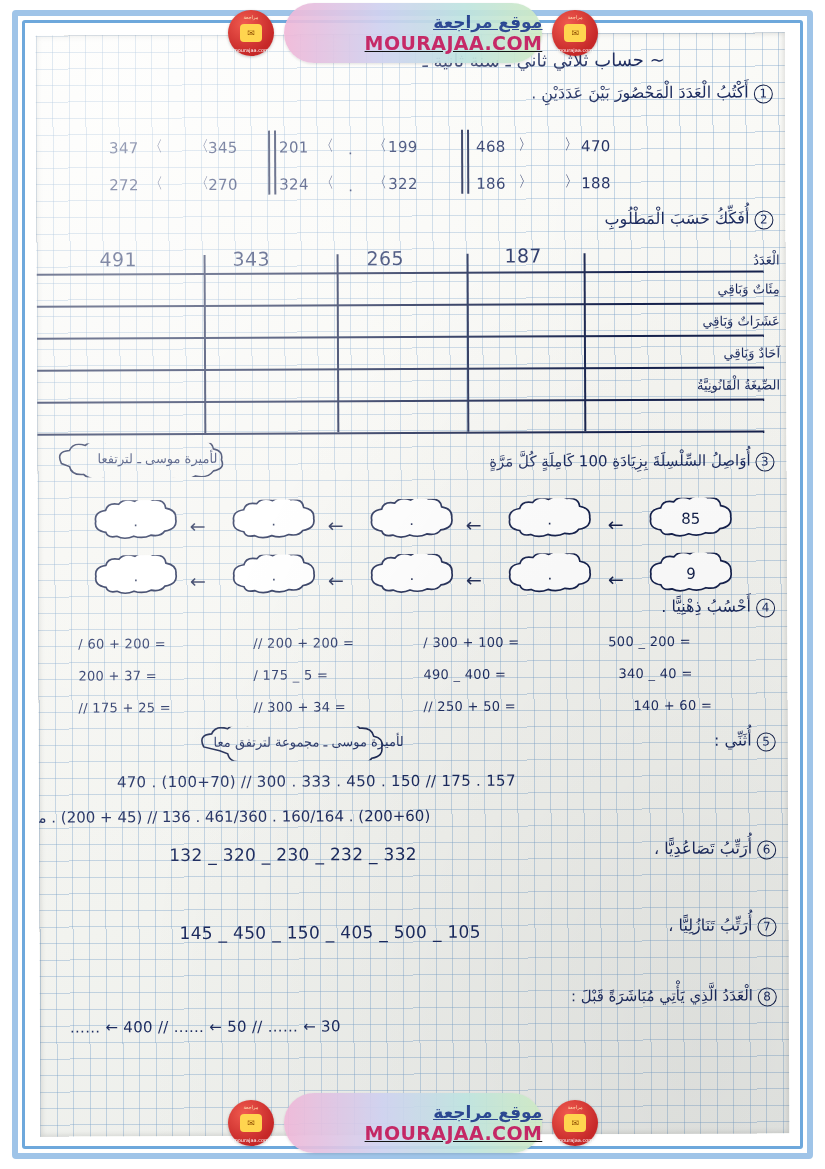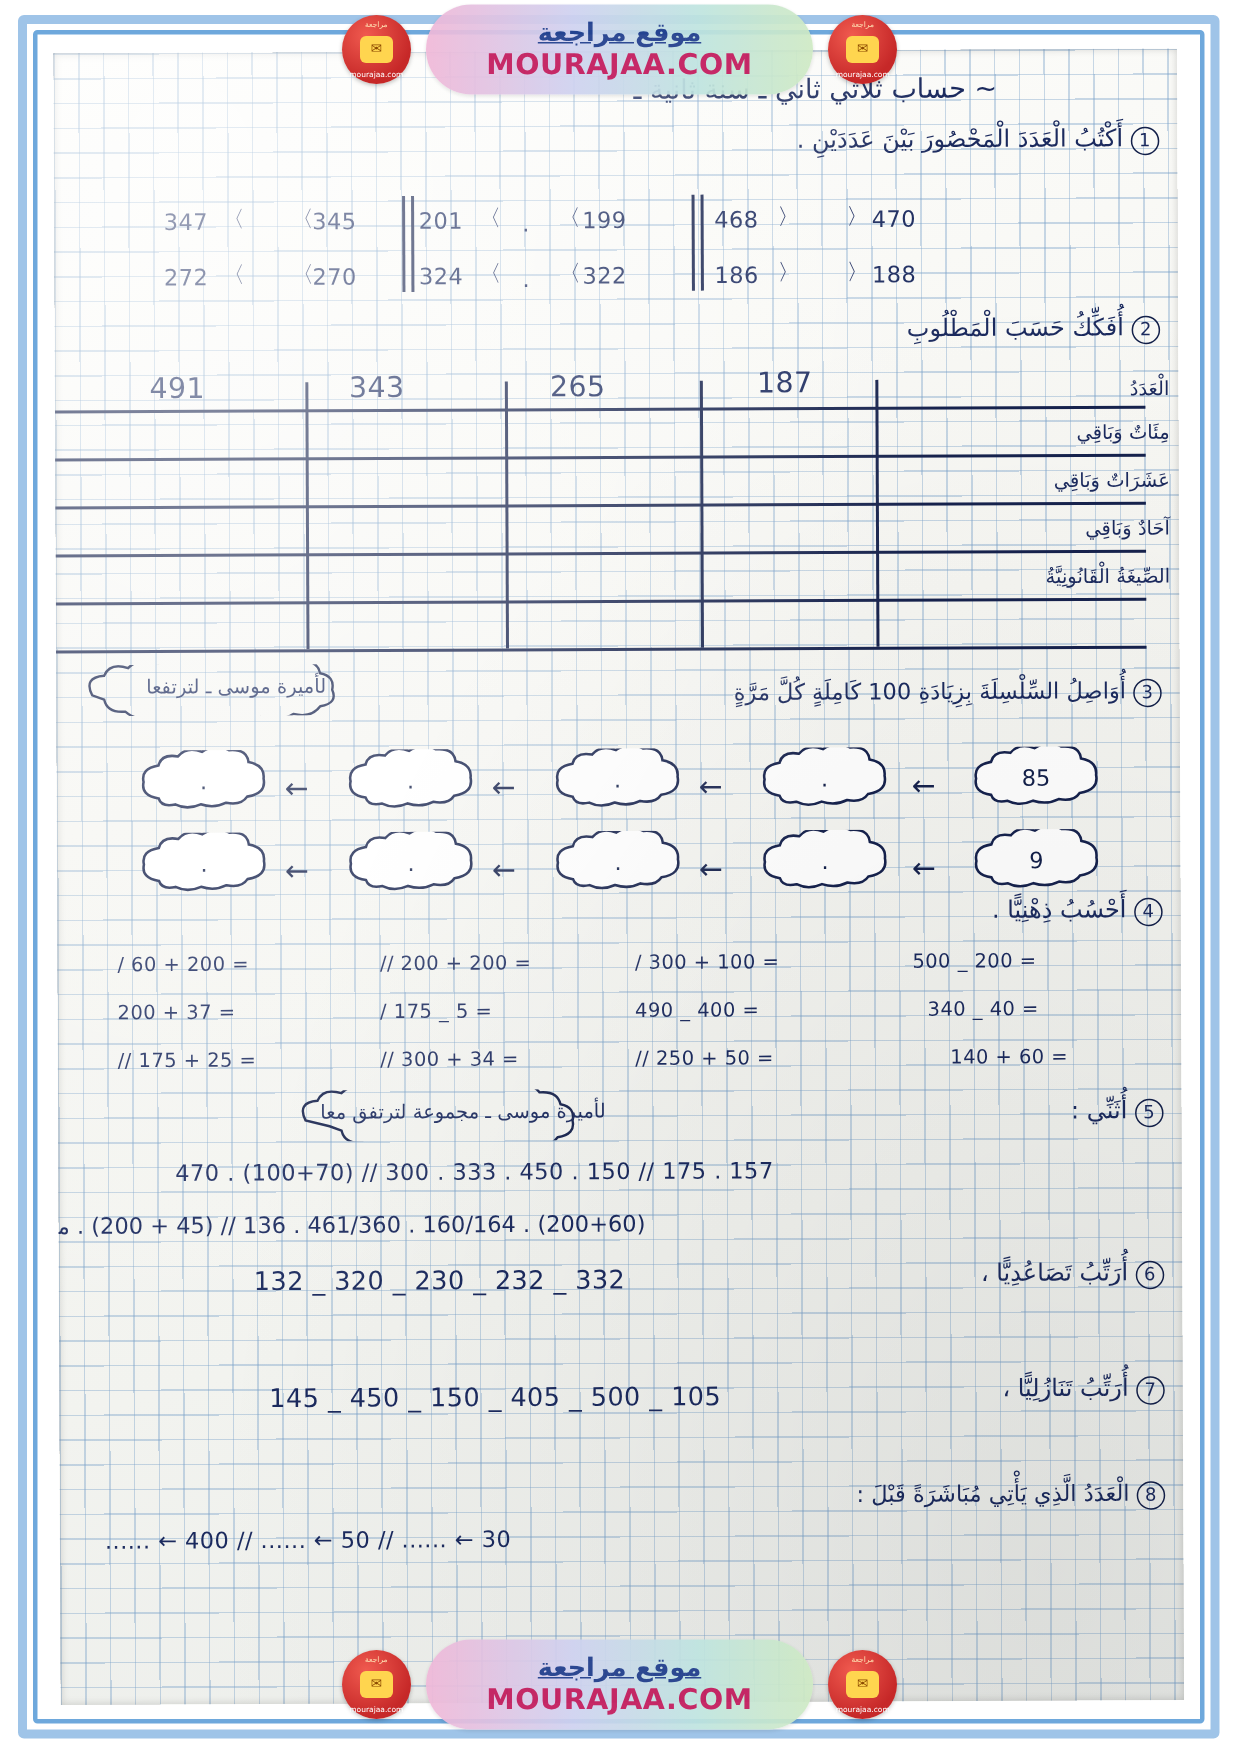--- a/index.html
+++ b/index.html
@@ -123,22 +123,23 @@
     align-items: center;
     justify-content: center;
     gap: 10px;
   }
   .wm-pill {
     width: 260px; height: 60px;
     border-radius: 30px;
     background: linear-gradient(90deg,#f0b8d8 0%, #cfd2f0 38%, #bfe4e0 70%, #cfeac4 100%);
     opacity: .92;
     display: flex; flex-direction: column;
-    align-items: center; justify-content: center;
+    justify-content: center;
     box-shadow: 0 1px 3px rgba(0,0,0,.12);
+    text-decoration: underline;
   }
   .wm-ar {
     font-size: 17px; color: #1d3b8b; font-weight: bold;
     text-decoration: underline;
     direction: rtl;
   }
   .wm-url {
     font-size: 19px; color: #c2185b; font-weight: bold;
     letter-spacing: .4px;
   }

